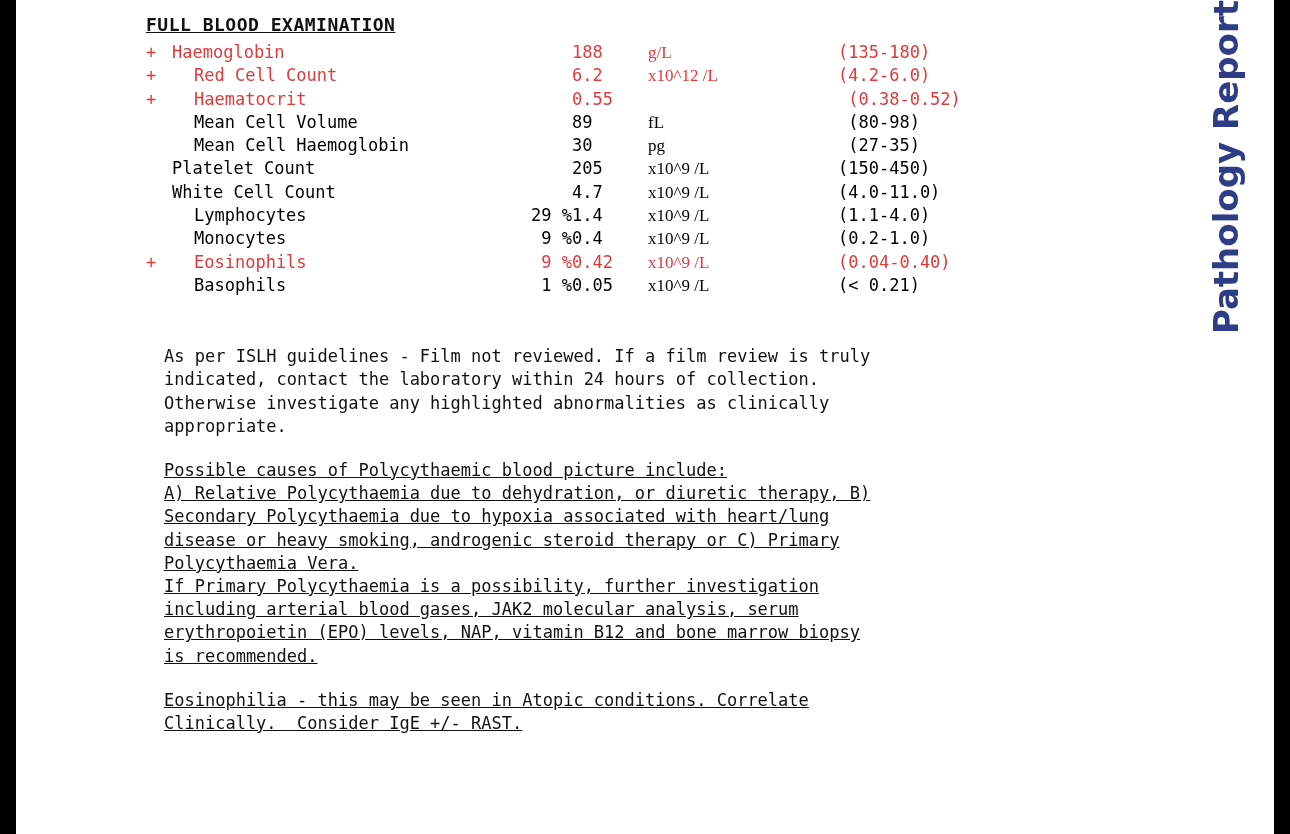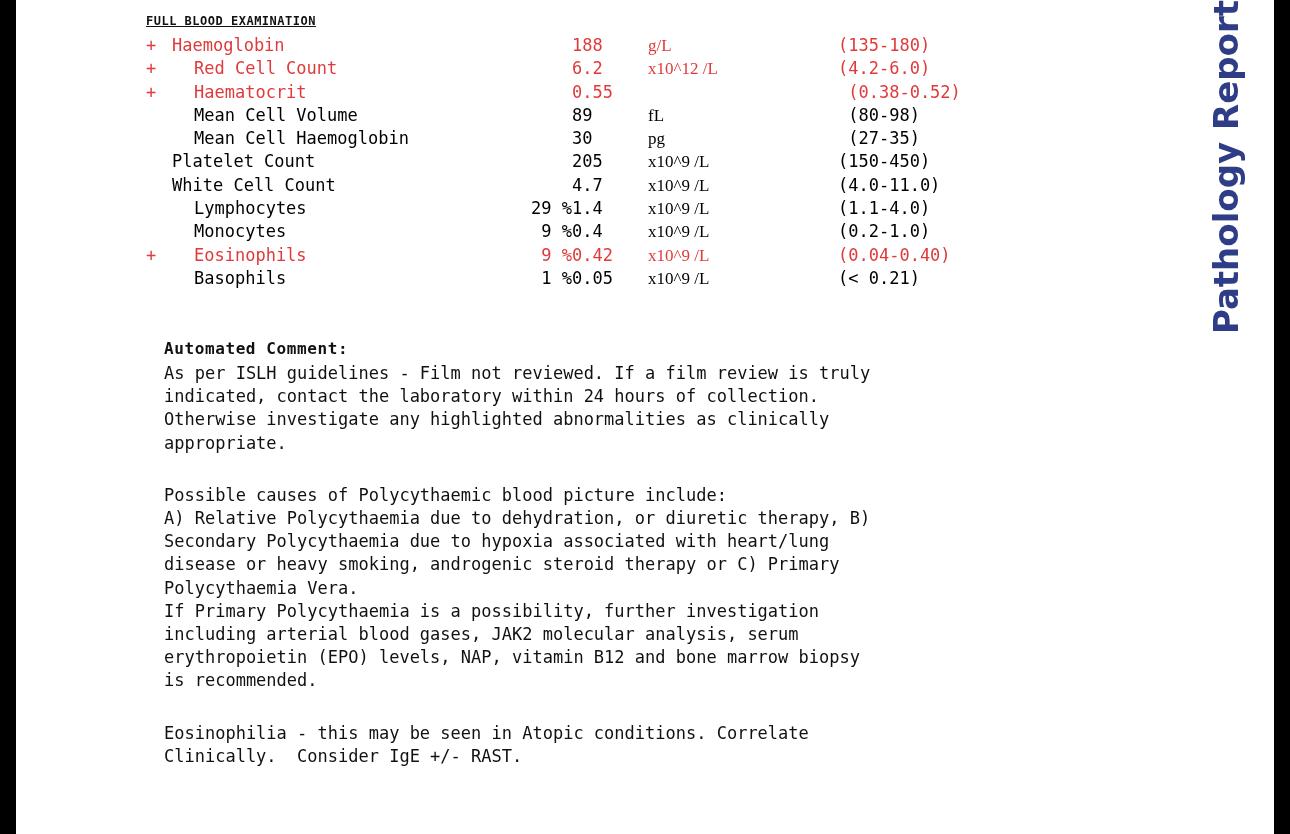--- a/index.html
+++ b/index.html
@@ -50,21 +50,21 @@
     line-height: 1;
   }
   #content {
     position: absolute;
     left: 130px;
     top: 14px;
     width: 960px;
   }
   .section-title {
     font-family: "DejaVu Sans Mono", monospace;
-    font-size: 12px;
+    font-size: 18px;
     font-weight: bold;
     color: #111111;
     text-decoration: underline;
     letter-spacing: 0.5px;
     margin-bottom: 6px;
   }
   table.results {
     border-collapse: collapse;
     font-size: 17px;
     color: #111111;
@@ -119,21 +119,21 @@
   #comment-title {
     font-weight: bold;
     font-size: 16px;
     letter-spacing: 0.6px;
     margin-bottom: 2px;
   }
   .para {
     white-space: pre-wrap;
     margin: 0;
   }
-  .para + .para { margin-top: 29px; }
+  .para + .para { margin-top: 21px; text-decoration: underline; }
 </style>
 </head>
 <body>
 
 <div id="page">
   <div id="paper">
 
     <div id="sidebar-label">
       <span class="vtext">Pathology Report</span>
     </div>
@@ -229,21 +229,20 @@
               <td class="analyte indent1">Basophils</td>
               <td class="pct">1 %</td>
               <td class="value">0.05</td>
               <td class="units">x10^9 /L</td>
               <td class="range">(&lt; 0.21)</td>
             </tr>
           </tbody>
       </table>
 
       <div id="comment-block">
-        <div id="comment-title">Automated Comment:</div>
         <div id="comment-paragraphs">
             <div class="para">As per ISLH guidelines - Film not reviewed. If a film review is truly
 indicated, contact the laboratory within 24 hours of collection.
 Otherwise investigate any highlighted abnormalities as clinically
 appropriate.</div>
             <div class="para">Possible causes of Polycythaemic blood picture include:
 A) Relative Polycythaemia due to dehydration, or diuretic therapy, B)
 Secondary Polycythaemia due to hypoxia associated with heart/lung
 disease or heavy smoking, androgenic steroid therapy or C) Primary
 Polycythaemia Vera.

